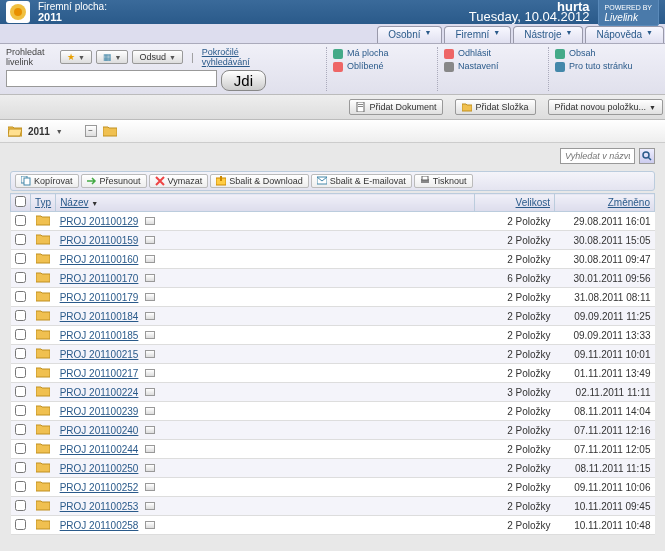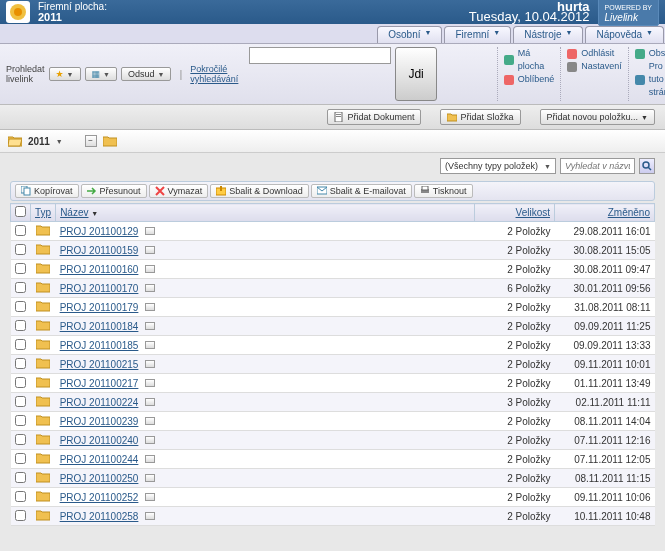--- a/index.html
+++ b/index.html
@@ -17,39 +17,39 @@
 
 
 .tabrow{background:#dde;display:flex;height:20px;border-bottom:1px solid #aab}
 .tabrow-left{flex:1}
 .tabs{display:flex;margin-left:auto}
 .tab{background:linear-gradient(#f8f8ff,#e0e0f0);border:1px solid #99a;border-bottom:none;border-radius:4px 4px 0 0;padding:2px 10px;margin:2px 1px 0;font-size:10px;color:#2a5a8a;cursor:pointer;display:flex;align-items:flex-start;gap:4px}
 .tab .arr{font-size:7px}
 
 
 .srow{background:linear-gradient(#f0f0f8,#e0e0ec);display:flex;padding:3px 6px;border-bottom:1px solid #bbb;min-height:34px}
-.sleft{display:flex;flex-direction:row;gap:11px;flex:0 0 260px}
+.sleft{display:flex;flex-direction:column;gap:3px;flex:0 0 260px}
 .srow1{display:flex;align-items:center;gap:4px}
 .slabel{font-size:9px;color:#444}
 .sbtn{background:linear-gradient(#fff,#ddd);border:1px solid #999;border-radius:2px;padding:1px 6px;font-size:9px;cursor:pointer;display:inline-flex;align-items:center;gap:3px}
 .sbtn .arr{font-size:7px;color:#555}
 .star{color:#e8a000}
 .sep{color:#999;font-size:11px;margin:0 4px}
 .adv{font-size:9px}
 .srow2{display:flex;gap:4px}
 .sinput{flex:1;border:1px solid #999;height:17px;padding:0 4px;font-size:10px}
-.go{background:linear-gradient(#fff,#ccc);border:1px solid #888;border-radius:3px;padding:19px 12px;font-size:12px;cursor:pointer}
+.go{background:linear-gradient(#fff,#ccc);border:1px solid #888;border-radius:8px;padding:1px 12px;font-size:15px;cursor:pointer}
 
 .menus{flex:1;display:flex;padding-left:60px}
 .mcol{flex:1;border-left:1px dotted #aab;padding:0 6px}
 .mcol a{display:flex;align-items:center;gap:4px;font-size:9px;line-height:13px;text-decoration:none}
 .mi{width:10px;height:10px;flex:0 0 10px}
 
 
-.actrow{background:linear-gradient(#eee,#ddd);padding:4px 10px;display:flex;justify-content:flex-end;gap:19px;border-bottom:1px solid #bbb}
+.actrow{background:linear-gradient(#eee,#ddd);padding:4px 2px;display:flex;justify-content:flex-end;gap:12px;border-bottom:1px solid #bbb}
 .actbtn{background:linear-gradient(#fff,#e0e0e0);border:1px solid #999;border-radius:2px;padding:2px 6px;font-size:9px;cursor:pointer;display:inline-flex;align-items:center;gap:3px}
 .actbtn .arr{font-size:7px}
 
 
 .crumb{background:linear-gradient(#fff,#eee);padding:5px 8px;display:flex;align-items:center;gap:6px;border-bottom:1px solid #ccc}
 .fold{width:14px;height:12px}
 .crumb b{font-size:10px}
 .cbox{width:12px;height:12px;border:1px solid #999;background:linear-gradient(#fff,#ddd);display:inline-block}
 
 
@@ -212,24 +212,20 @@
   <b>2011</b>
   <span class="arr" style="font-size:7px;color:#555">▼</span>
   <span style="flex:0 0 10px"></span>
   <span class="cbox" style="text-align:center;font-size:8px;line-height:10px">−</span>
   <svg class="fold" viewBox="0 0 14 12">
       <path d="M0 2h5l1 1h8v8H0z" fill="#f0c050" stroke="#c09020"></path>
     </svg>
 </div>
 
 <div class="frow">
-  <span class="drp">
-      <span>(Všechny typy položek)</span>
-      <span class="arr">▼</span>
-    </span>
   <input class="srch2" placeholder="Vyhledat v názvu" style="">
   <span class="mag">
     <svg width="10" height="10">
         <circle cx="4" cy="4" r="3" fill="none" stroke="#2a5a8a" stroke-width="1.5"></circle>
         <line x1="6" y1="6" x2="9" y2="9" stroke="#2a5a8a" stroke-width="1.5"></line>
       </svg>
   </span>
 </div>
 
 <div class="tbar" id="tbar1">
@@ -465,20 +461,32 @@
           </span></td>
         <td class="r">2 Položky</td>
         <td class="r">09.11.2011 10:06</td>
       </tr>
       <tr>
         <td class="chk"><input type="checkbox" style=""></td>
         <td class="typ"><svg width="14" height="12" viewBox="0 0 14 12">
             <path d="M0 2h5l1 1h8v8H0z" fill="#f0c050" stroke="#c09020"></path>
           </svg></td>
         <td><span class="fn">
+            <a>PROJ 201100253</a>
+            <span class="dd"></span>
+          </span></td>
+        <td class="r">2 Položky</td>
+        <td class="r">10.11.2011 09:45</td>
+      </tr>
+      <tr>
+        <td class="chk"><input type="checkbox" style=""></td>
+        <td class="typ"><svg width="14" height="12" viewBox="0 0 14 12">
+            <path d="M0 2h5l1 1h8v8H0z" fill="#f0c050" stroke="#c09020"></path>
+          </svg></td>
+        <td><span class="fn">
             <a>PROJ 201100258</a>
             <span class="dd"></span>
           </span></td>
         <td class="r">2 Položky</td>
         <td class="r">10.11.2011 10:48</td>
       </tr>
     </tbody>
 </table>
 
 </body></html>

